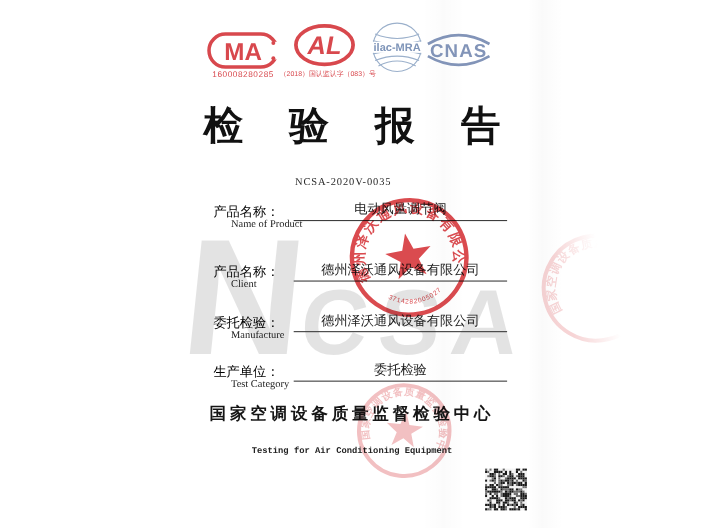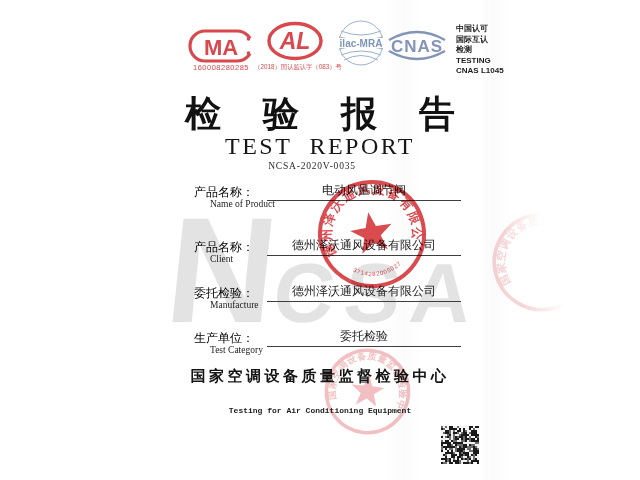--- a/index.html
+++ b/index.html
@@ -101,30 +101,22 @@
     <rect x="5" y="19" width="48" height="10" fill="#ffffff"></rect>
     <text x="29" y="27.5" text-anchor="middle" font-family="Liberation Sans,sans-serif" font-size="10" font-weight="bold" fill="#7e94b8">ilac-MRA</text>
   </svg>
 
   <svg id="cnas-logo" class="logo" width="62" height="36" viewBox="0 0 62 36">
     <path d="M3 13 Q31 -3 59 13" fill="none" stroke="#8294b8" stroke-width="2.4"></path>
     <path d="M3 24 Q31 40 59 24" fill="none" stroke="#8294b8" stroke-width="2.4"></path>
     <text x="31" y="25" text-anchor="middle" font-family="Liberation Sans,sans-serif" font-size="17" font-weight="bold" fill="#8294b8" letter-spacing="1">CNAS</text>
   </svg>
 
-  <div id="accreditation-block">
-    <div>中国认可</div>
-    <div>国际互认</div>
-    <div>检测</div>
-    <div>TESTING</div>
-    <div>CNAS L1045</div>
-  </div>
 
   <div id="title-zh">检验报告</div>
-  <div id="title-en">TEST REPORT</div>
   <div id="report-no">NCSA-2020V-0035</div>
 
   <div class="row" id="row-product">
     <span class="zh">产品名称：</span>
     <span class="en">Name of Product</span>
     <span class="val">电动风量调节阀</span>
   </div>
   <div class="row" id="row-client">
     <span class="zh">产品名称：</span>
     <span class="en">Client</span>

